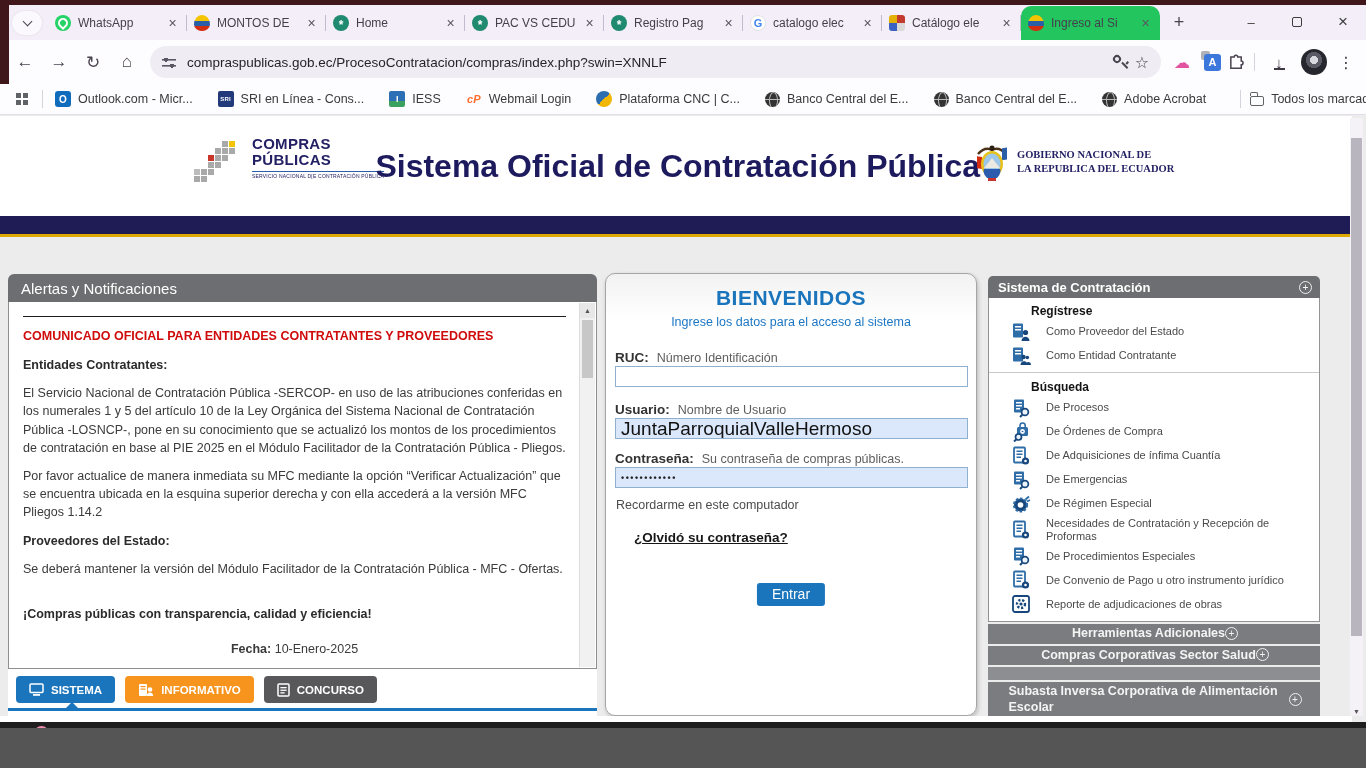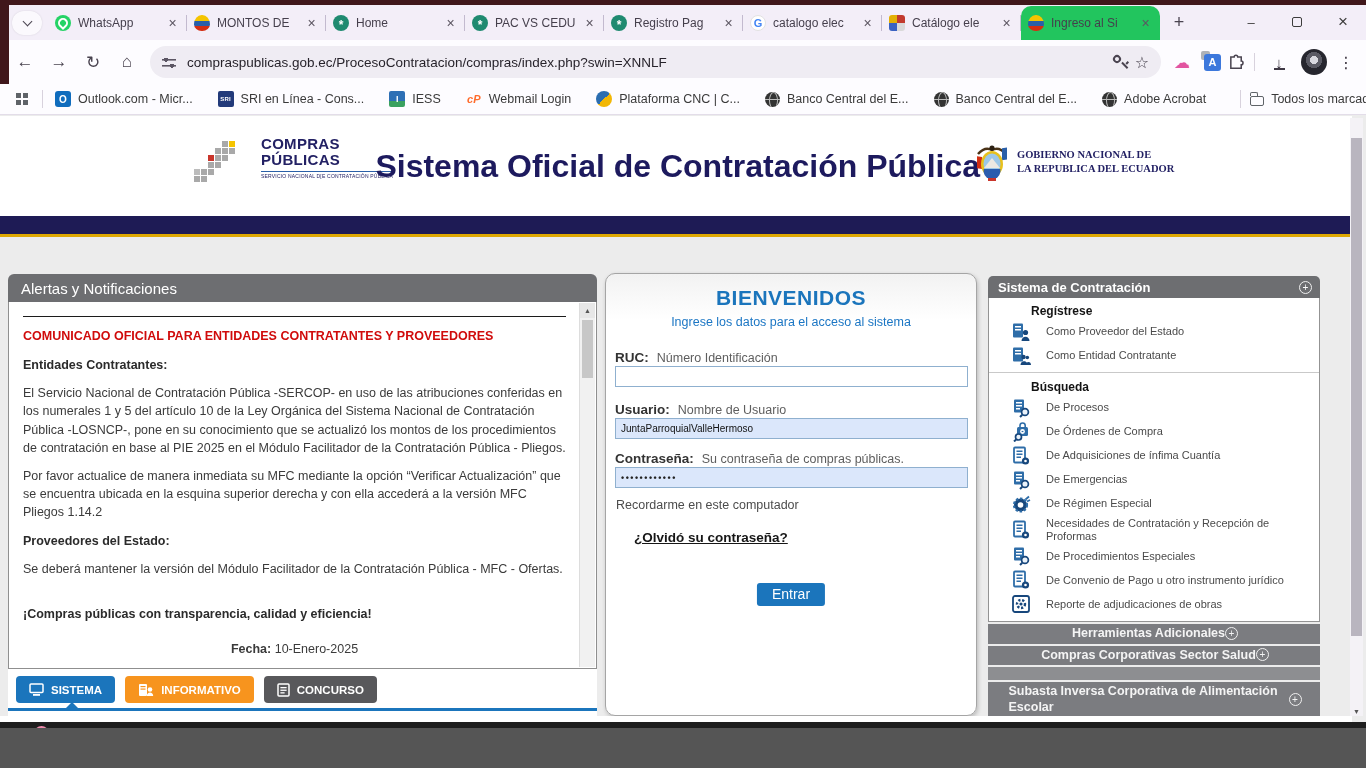--- a/index.html
+++ b/index.html
@@ -70,21 +70,21 @@
 .bmi-cnc{border-radius:50%;background:conic-gradient(from 45deg,#f2b705 0 50%,#2b6db0 0)}
 .globe{width:15px;height:15px;border-radius:50%;background:#333;position:relative;overflow:hidden}
 .globe::before{content:"";position:absolute;left:0;top:7px;width:15px;height:1.2px;background:#bbb}
 .globe::after{content:"";position:absolute;left:4px;top:0;width:7px;height:15px;border:1.2px solid #bbb;border-radius:50%}
 .bm-spacer{flex:1}
 .folder-o{width:14px;height:10px;border:1.5px solid #5f6368;border-radius:2px;position:relative;margin-top:3px}
 .folder-o::before{content:"";position:absolute;left:-1.5px;top:-4.5px;width:6px;height:3px;border:1.5px solid #5f6368;border-bottom:none;border-radius:2px 2px 0 0}
 
 .page{position:absolute;left:0;top:116px;width:1366px;height:606px;background:#ececec;overflow:hidden;z-index:3}
 .site-header{position:absolute;left:0;top:0;width:1352px;height:100px;background:#fff}
-.logo{position:absolute;left:193px;top:20px;display:flex;gap:24px;align-items:flex-start}
+.logo{position:absolute;left:193px;top:20px;display:flex;gap:15px;align-items:flex-start}
 .logo-px{width:44px;height:48px;position:relative}
 .logo-px::before{content:"";position:absolute;left:1px;top:40px;width:6px;height:6px;background:#a9a9a9;box-shadow:
  7px 0 #a9a9a9,0 -7px #bcbcbc,7px -7px #a9a9a9,14px -7px #a9a9a9,
  14px -14px #a9a9a9,21px -14px #a9a9a9,14px -21px #c9352b,21px -21px #a9a9a9,
  28px -21px #a9a9a9,21px -28px #a9a9a9,28px -28px #a9a9a9,28px -35px #a9a9a9,
  35px -35px #f5c400,35px -28px #a9a9a9}
 .logo-text .l1,.logo-text .l2{font-size:15px;font-weight:800;color:#232164;line-height:1.08;letter-spacing:.3px}
 .logo-sub{font-size:5px;color:#232164;margin-top:3px;letter-spacing:.2px;border-top:1px solid #2a5fa8;padding-top:1px}
 .site-title{position:absolute;left:300px;top:32px;width:680px;text-align:right;font-size:32px;font-weight:bold;color:#1d1a5e}
 .gov{position:absolute;left:975px;top:26px;display:flex;align-items:center;gap:8px}
@@ -112,21 +112,21 @@
 .blue-line{position:absolute;left:0;top:39px;width:100%;height:3px;background:#1b75bc}
 .tri{position:absolute;left:58px;top:33px;width:0;height:0;border-left:6px solid transparent;border-right:6px solid transparent;border-bottom:6px solid #1b75bc}
 
 .login{position:absolute;left:605px;top:157px;width:372px;height:443px;background:linear-gradient(#f2f2f2,#fff 46px);border:1px solid #a5a5a5;border-radius:10px;box-shadow:1px 2px 4px rgba(0,0,0,.22)}
 .login>div{position:absolute}
 .l-title{top:12px;left:0;width:100%;text-align:center;font-size:21px;font-weight:bold;color:#1b75bc;letter-spacing:.5px}
 .l-sub{top:41px;left:0;width:100%;text-align:center;font-size:12.5px;color:#1b76c4}
 .l-row{font-size:12.5px;color:#5e5e5e}
 .l-row b{font-size:13.5px;color:#333;margin-right:8px}
 .r-ruc{top:76px;left:9px}.r-user{top:128px;left:9px}.r-pass{top:177px;left:9px}
-.in{position:absolute;left:9px;width:353px;height:21px;border:1px solid #8fb0cf;background:#fff;font-size:10px;color:#111;padding:0 5px;line-height:20px;white-space:nowrap;overflow:hidden}
+.in{position:absolute;left:9px;width:353px;height:21px;border:1px solid #8fb0cf;background:#fff;font-size:19px;color:#111;padding:0 5px;line-height:20px;white-space:nowrap;overflow:hidden}
 .in-ruc{top:92px}.in-user{top:144px;background:#dbe7fb}.in-pass{top:193px;background:#dbe7fb;font-size:9px;letter-spacing:1.5px;font-weight:bold;color:#222}
 .remember{top:224px;left:10px;font-size:12.5px;color:#4c4c4c}
 .forgot{top:256px;left:28px;font-size:13.5px;font-weight:bold;color:#161616;text-decoration:underline;cursor:pointer}
 .entrar{top:309px;left:50%;transform:translateX(-50%);background:#1b75bc;color:#fff;font-size:14px;padding:3px 15px 4px;border-radius:3px;cursor:pointer}
 
 .sidebar{position:absolute;left:988px;top:160px;width:332px}
 .shead{height:22px;background:#6d6e71;border-radius:5px 5px 0 0;color:#fff;font-weight:bold;font-size:13px;display:flex;align-items:center;justify-content:space-between;padding:0 8px 0 10px}
 .sbody{background:#fff;border:1px solid #939393;border-top:0;padding:3px 0 5px}
 .sec-title{font-weight:bold;font-size:12px;color:#141414;padding:3px 0 2px 42px}
 .srow{display:flex;align-items:center;gap:15px;min-height:24px;padding:1px 6px 1px 22px;font-size:11px;color:#4a4a4a;line-height:1.2}

